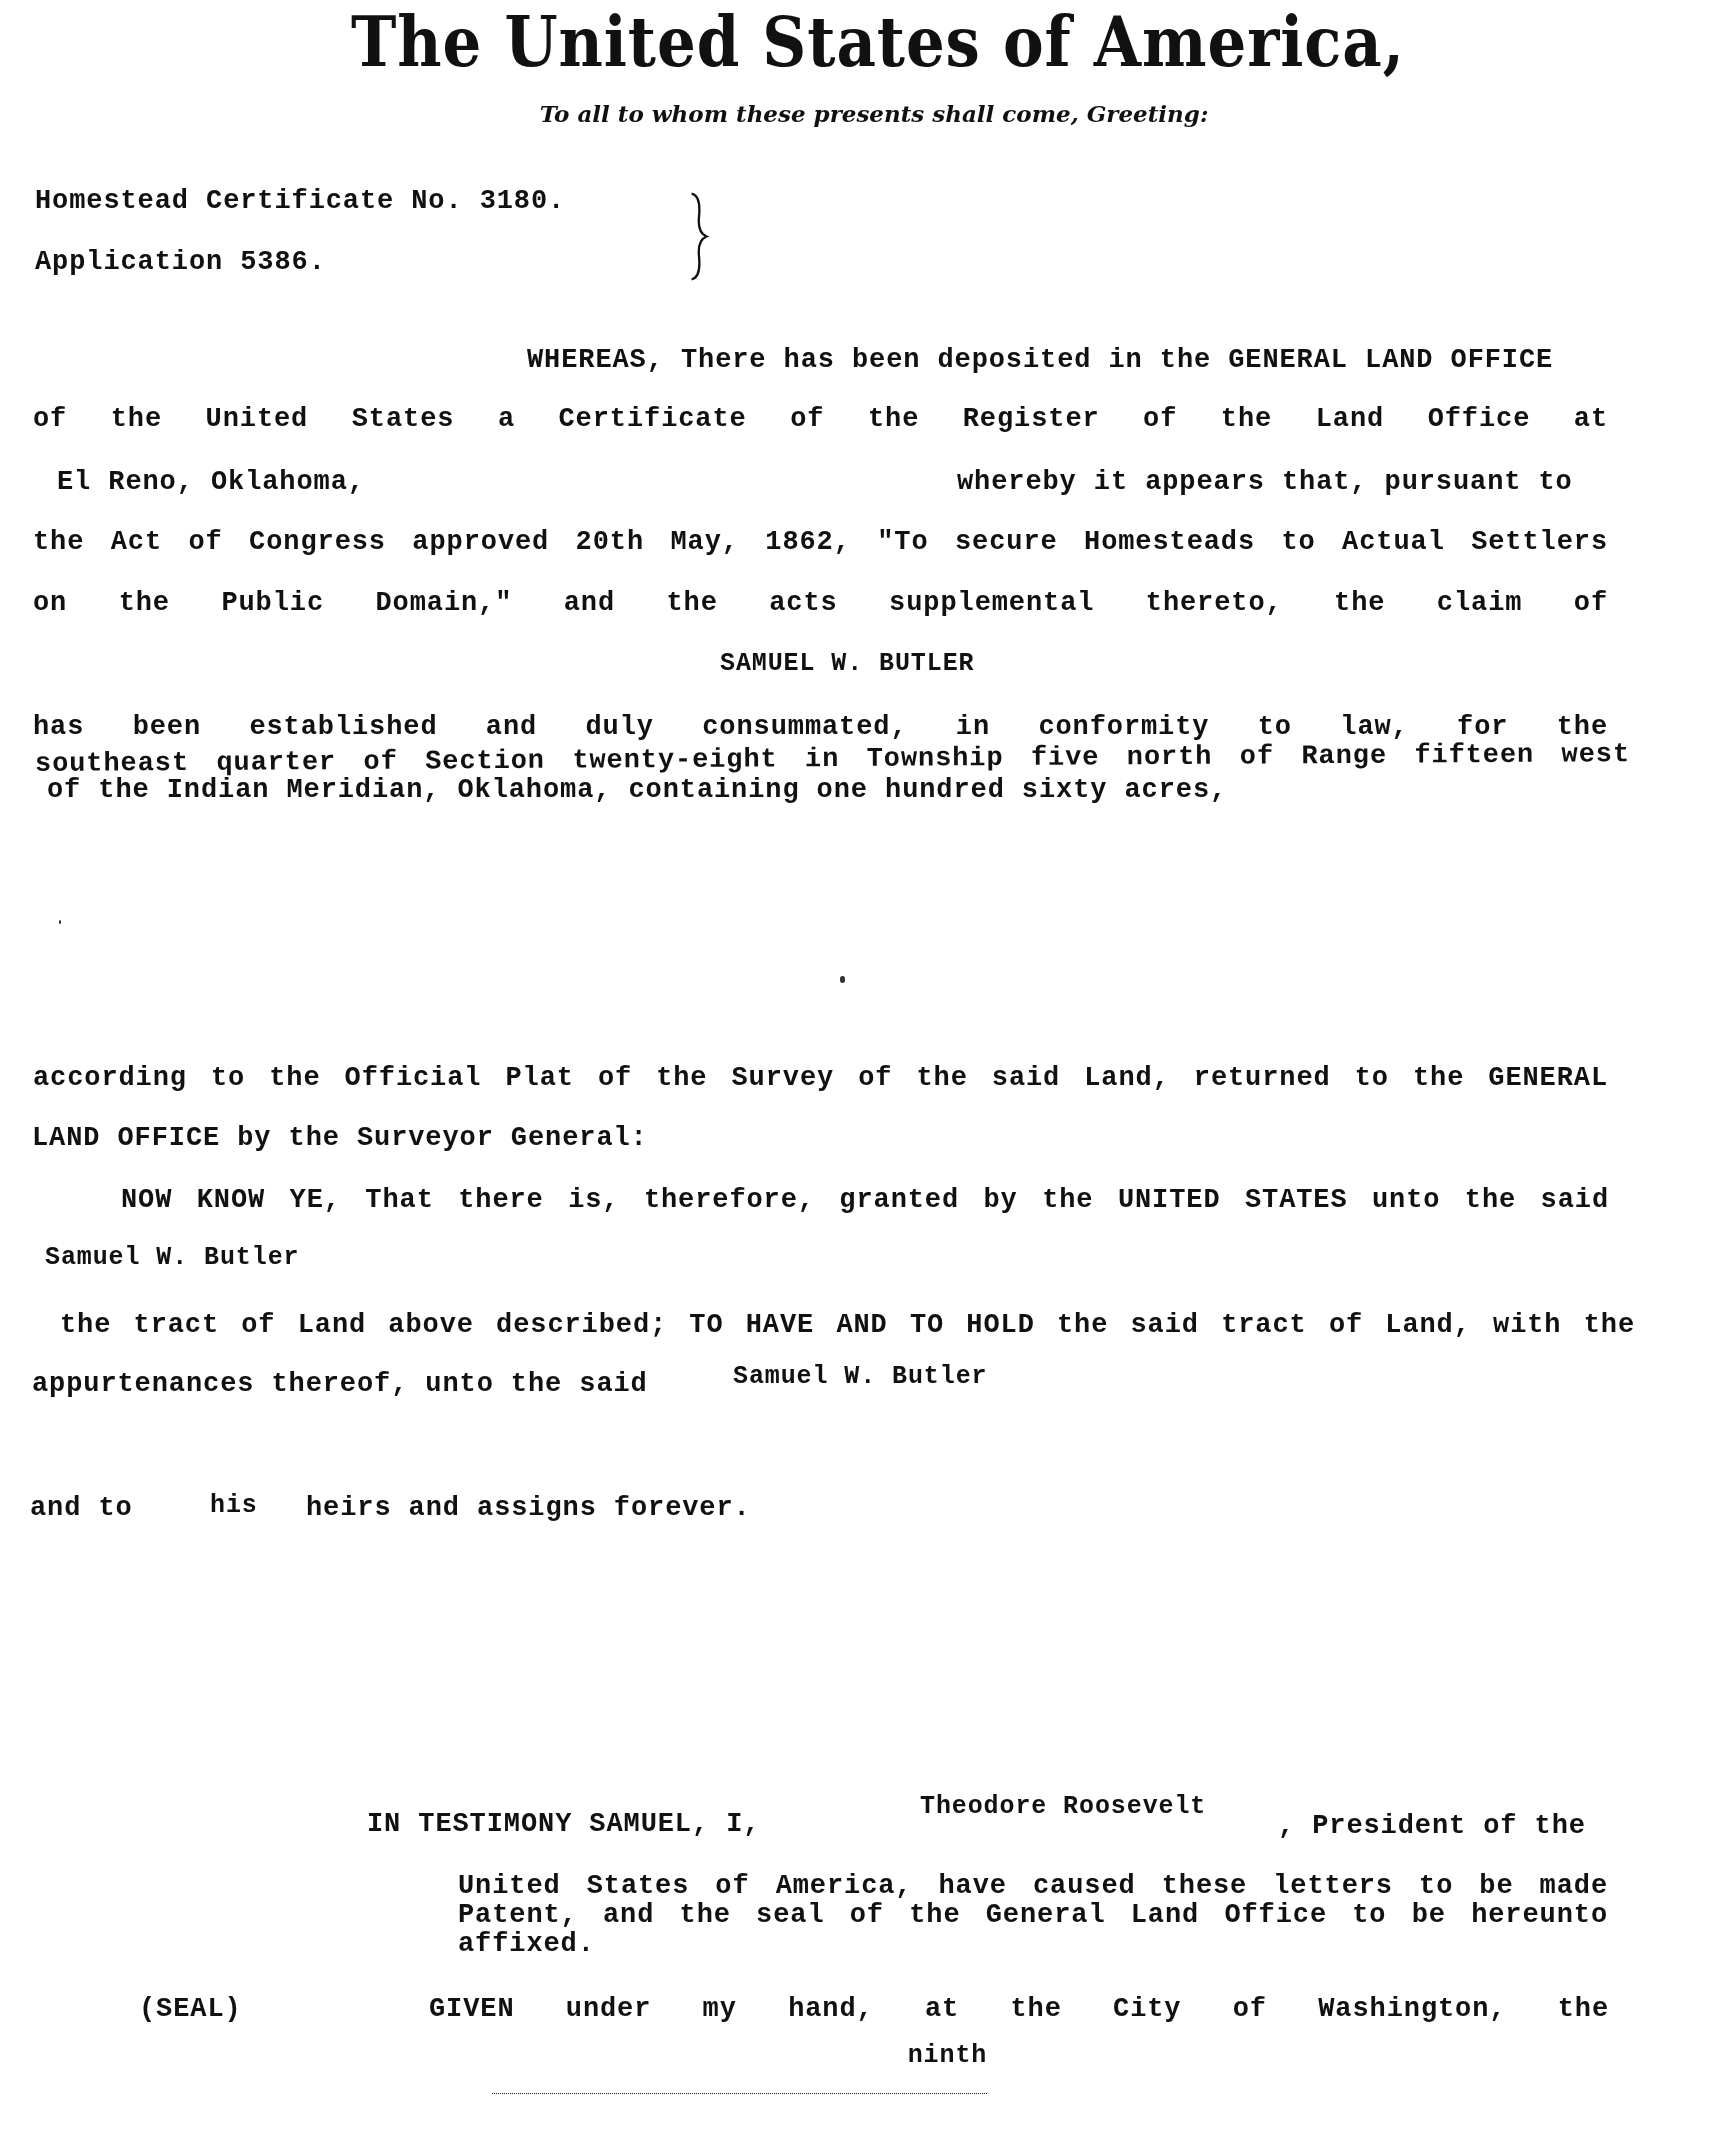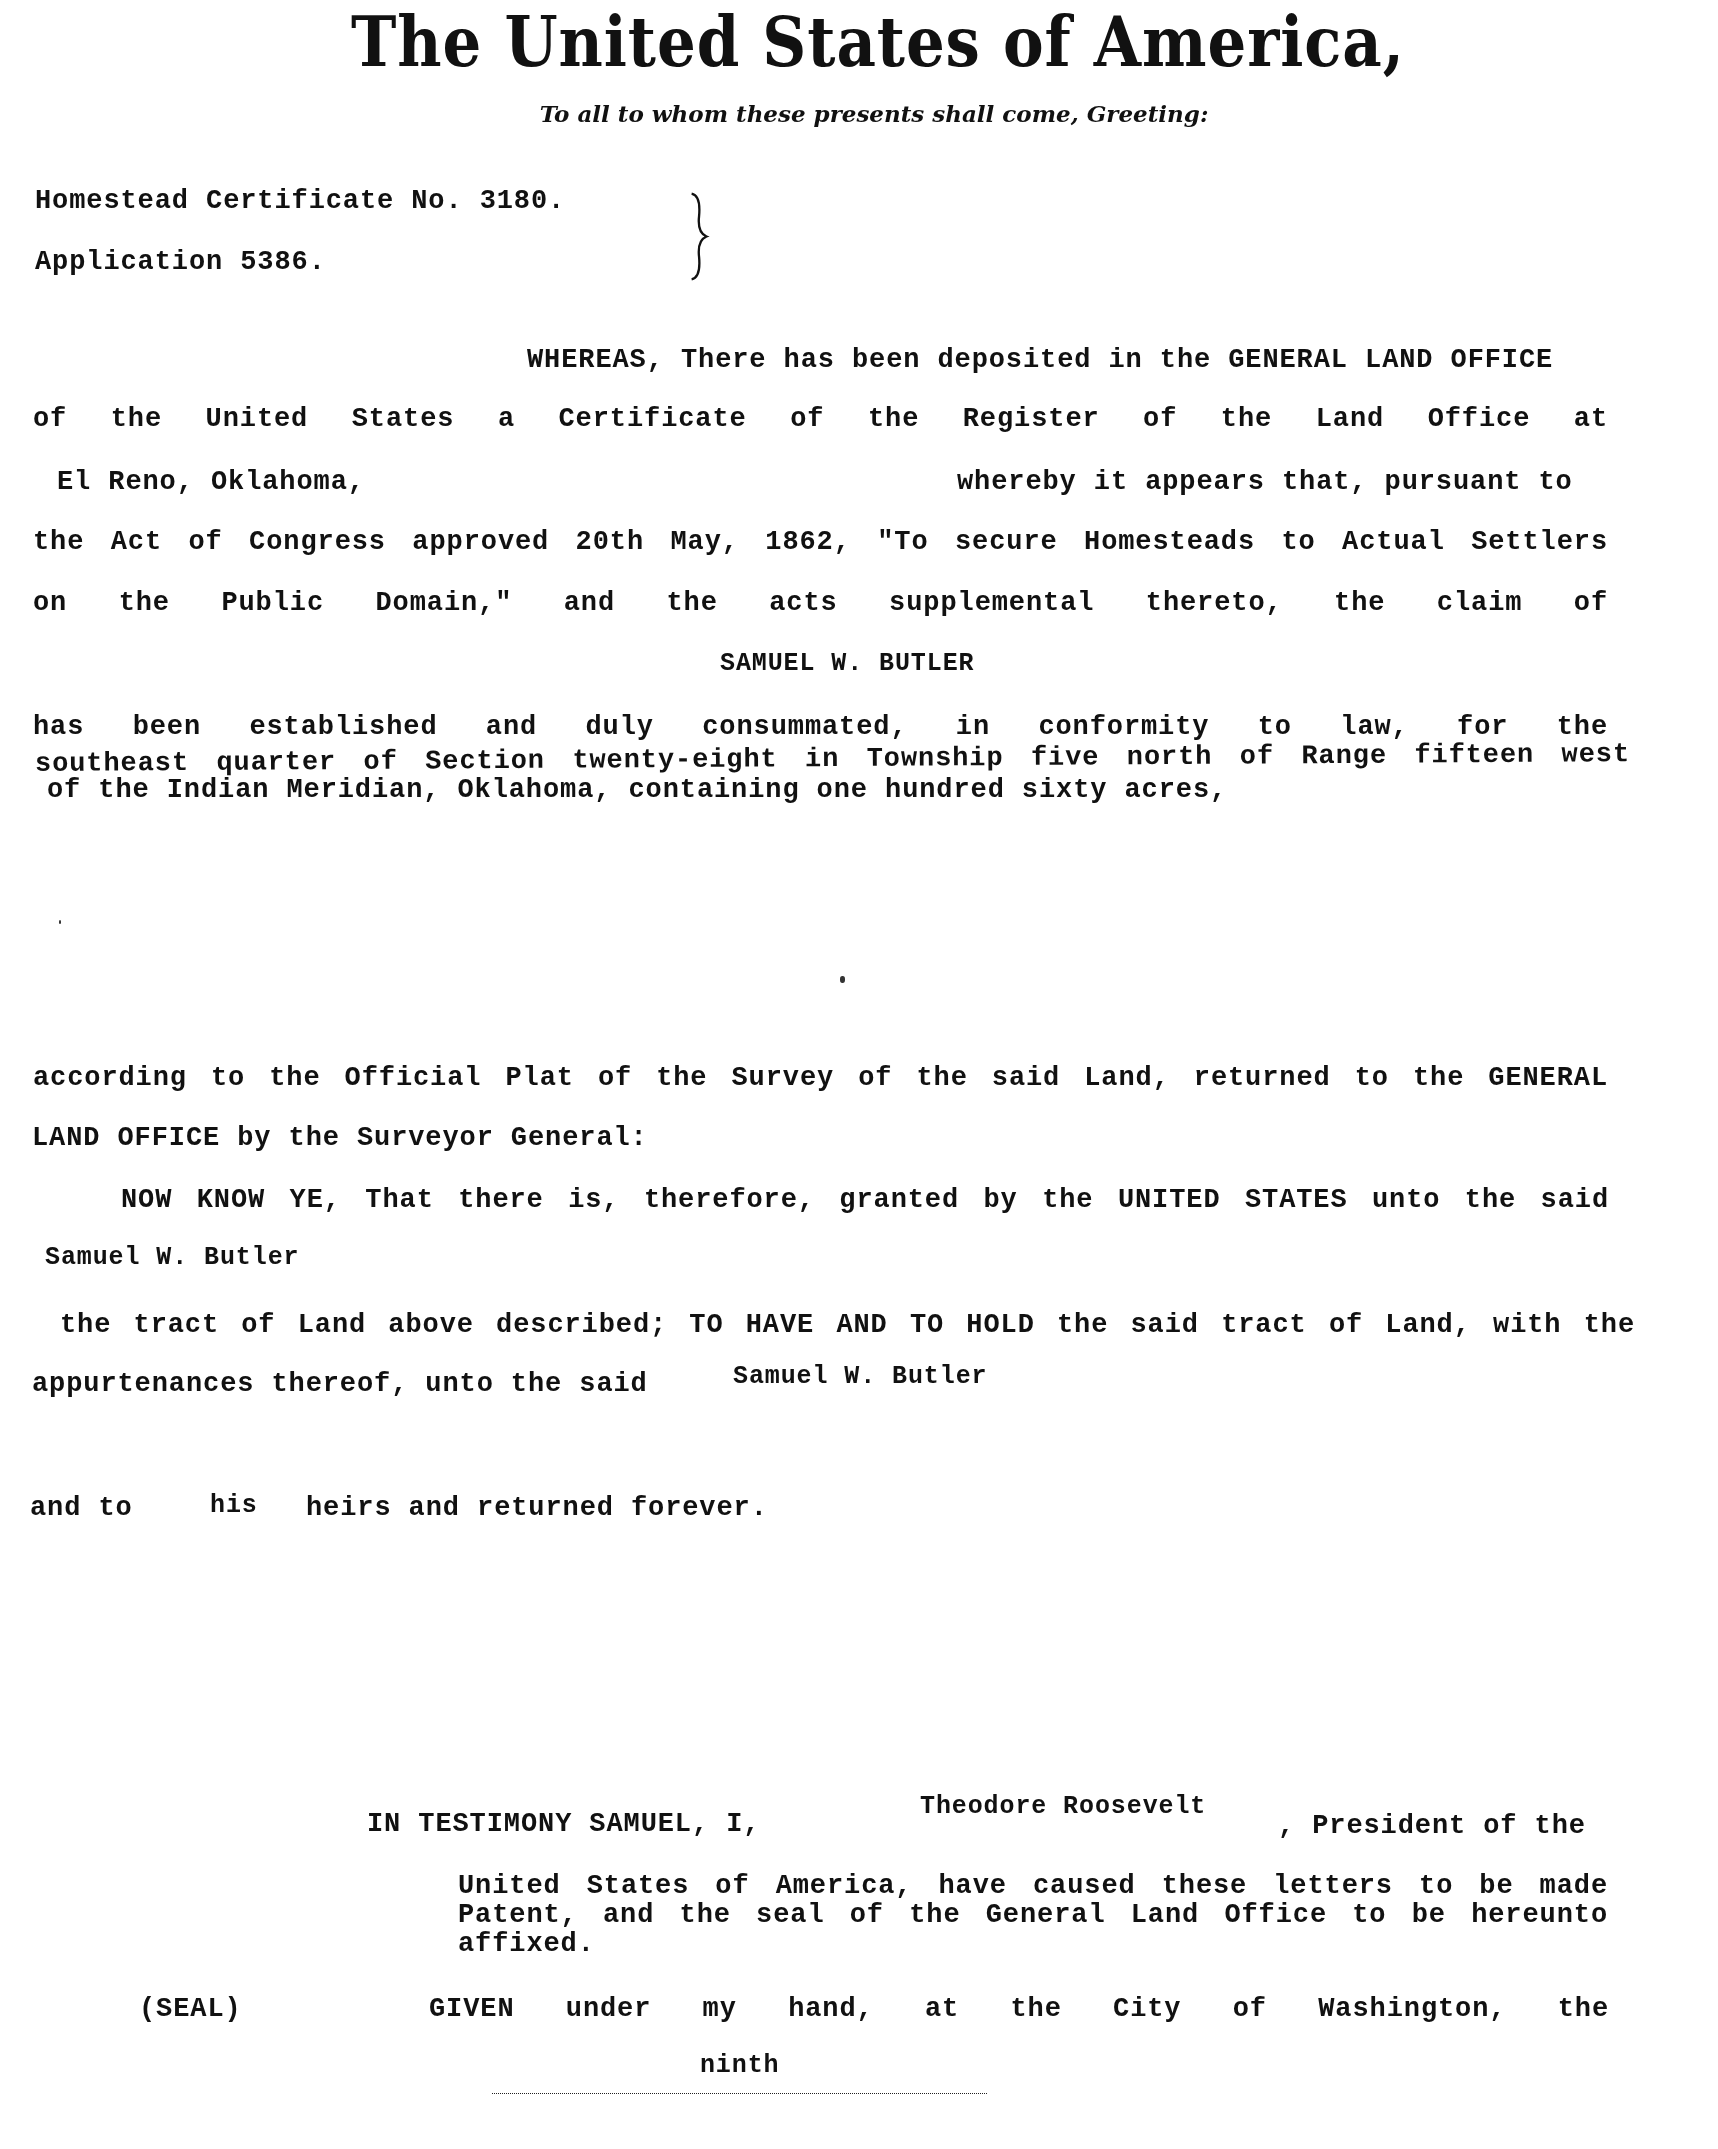--- a/index.html
+++ b/index.html
@@ -65,35 +65,35 @@
 
 <div class="justify tw" style="top:1063px;">according to the Official Plat of the Survey of the said Land, returned to the GENERAL</div>
 <div class="abs tw" style="left:32px; top:1123px;">LAND OFFICE by the Surveyor General:</div>
 <div class="abs tw" style="left:121px; top:1185px; width:1488px; text-align:justify; text-align-last:justify; white-space:normal;">NOW KNOW YE, That there is, therefore, granted by the UNITED STATES unto the said</div>
 <div class="abs tw name" style="left:45px; top:1243px;">Samuel W. Butler</div>
 <div class="justify tw" style="top:1310px;margin-left:27px;">the tract of Land above described; TO HAVE AND TO HOLD the said tract of Land, with the</div>
 <div class="abs tw" style="left:32px; top:1369px;">appurtenances thereof, unto the said</div>
 <div class="abs tw name" style="left:733px; top:1362px;">Samuel W. Butler</div>
 <div class="abs tw" style="left:30px; top:1493px;">and to</div>
 <div class="abs tw name" style="left:210px; top:1491px;">his</div>
-<div class="abs tw" style="left:306px; top:1493px;">heirs and returned forever.</div>
+<div class="abs tw" style="left:306px; top:1493px;">heirs and assigns forever.</div>
 
 <div class="abs tw" style="left:367px; top:1809px;">IN TESTIMONY SAMUEL, I,</div>
 <div class="abs tw name" style="left:920px; top:1792px;">Theodore Roosevelt</div>
 <div class="abs tw" style="left:1278px; top:1811px;">, President of the</div>
 <div class="abs tw" style="left:458px; top:1871px; width:1150px; text-align:justify; text-align-last:justify; white-space:normal;">United States of America, have caused these letters to be made</div>
 <div class="abs tw" style="left:458px; top:1900px; width:1150px; text-align:justify; text-align-last:justify; white-space:normal;">Patent, and the seal of the General Land Office to be hereunto</div>
 <div class="abs tw" style="left:458px; top:1929px;">affixed.</div>
 
 <div class="abs tw" style="left:139px; top:1994px;">(SEAL)</div>
 <div class="abs tw" style="left:429px; top:1994px; width:1180px; text-align:justify; text-align-last:justify; white-space:normal;">GIVEN under my hand, at the City of Washington, the</div>
 
 <div class="abs tw" style="left:458px; top:2057px; height:37px;">
   <span class="blank" style="width:495px;">
-    <span class="fill" style="bottom:13px;">ninth</span>
+    <span class="fill" style="bottom:23px;text-align:right;">ninth</span>
   </span>
   
   
 </div>
 
 <div class="abs tw" style="left:458px; top:2119px;">
   
   
 </div>
 

